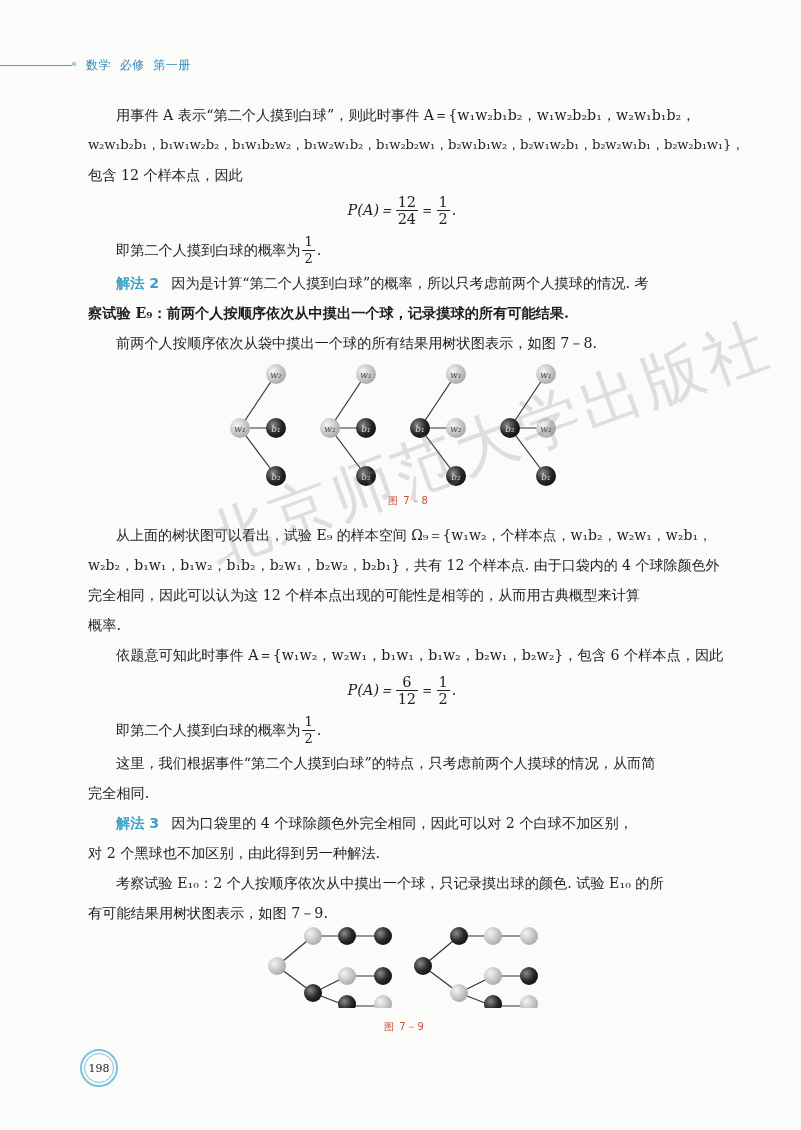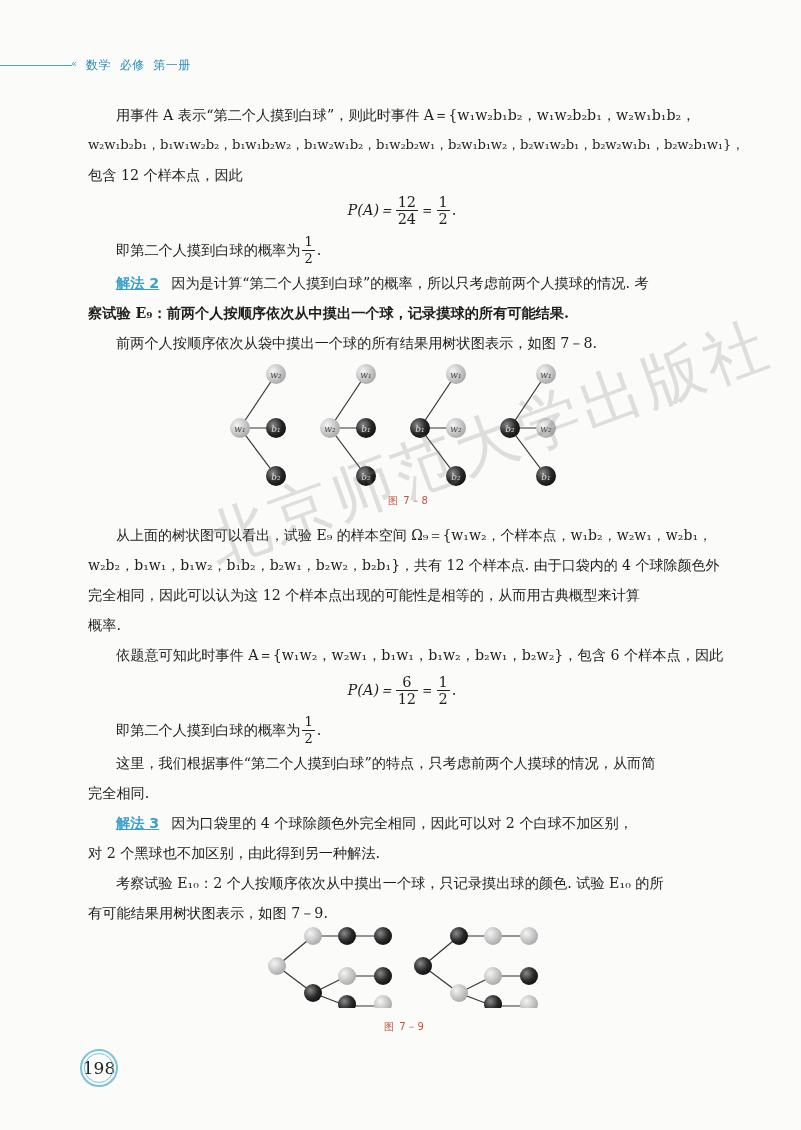--- a/index.html
+++ b/index.html
@@ -8,34 +8,34 @@
 
   .header { position: absolute; left: 0; top: 56px; height: 20px; width: 300px; }
   .header-line { position: absolute; left: 0; top: 9px; width: 72px; height: 1px; background: #4fa3c3; }
   .header-arrow { position: absolute; left: 71px; top: 2px; font-size: 10px; color: #4fa3c3; font-family: "DejaVu Sans", sans-serif; }
   .header-title { position: absolute; left: 86px; top: 1px; font-size: 12px; font-weight: normal; color: #2e8cb8; font-family: "DejaVu Sans", sans-serif; letter-spacing: 0.5px; white-space: pre; }
 
   .content { position: absolute; left: 88px; top: 0; width: 628px; }
   .para { position: absolute; left: 0; width: 628px; font-size: 14.2px; line-height: 30px; text-align: justify; white-space: nowrap; }
   .indent { padding-left: 28px; }
   .math { font-family: "DejaVu Serif", "Liberation Serif", serif; font-style: italic; }
-  .label-blue { color: #3aa0c8; font-weight: bold; font-family: "DejaVu Sans", sans-serif; margin-right: 12px; text-decoration: underline; }
+  .label-blue { color: #3aa0c8; font-weight: bold; font-family: "DejaVu Sans", sans-serif; margin-right: 12px; }
 
   .formula { position: absolute; left: 0; width: 628px; text-align: center; font-size: 14.5px; }
   .frac { display: inline-block; vertical-align: middle; text-align: center; font-style: normal; margin: 4px 2px; }
   .frac .num { display: block; border-bottom: 1px solid #222; padding: 0 2px; line-height: 16px; }
   .frac .den { display: block; line-height: 16px; padding: 0 2px; }
 
   .fig-caption { position: absolute; font-size: 10px; color: #c9503a; font-family: "DejaVu Sans", sans-serif; letter-spacing: 1px; }
 
   .watermark { position: absolute; left: 195px; top: 505px; font-size: 62px; color: rgba(120,120,120,0.22); transform: rotate(-20deg); transform-origin: left top; white-space: nowrap; font-family: "DejaVu Sans", sans-serif; pointer-events: none; letter-spacing: 4px; }
 
   .page-num { position: absolute; left: 80px; top: 1049px; width: 38px; height: 38px; border-radius: 50%; border: 2px solid #7bc4d9; display: flex; align-items: center; justify-content: center; }
   .page-num::before { content: ""; position: absolute; left: 2px; top: 2px; right: 2px; bottom: 2px; border: 1px solid #7bc4d9; border-radius: 50%; }
-  .page-num span { font-size: 17px; font-family: "DejaVu Serif", serif; color: #222; }
+  .page-num span { font-size: 11px; font-family: "DejaVu Serif", serif; color: #222; }
 
   svg text { font-family: "DejaVu Serif", serif; font-style: italic; }
 </style>
 </head>
 <body>
 
 <div class="header">
   <div class="header-line"></div>
   <span class="header-arrow">«</span>
   <span class="header-title">数学  必修  第一册</span>

